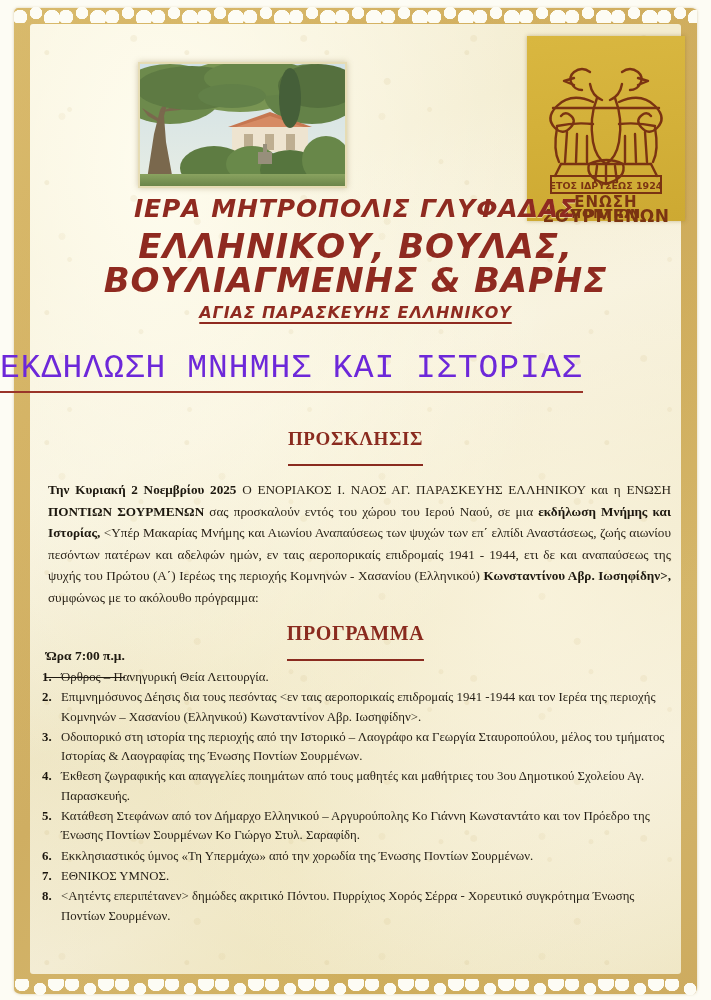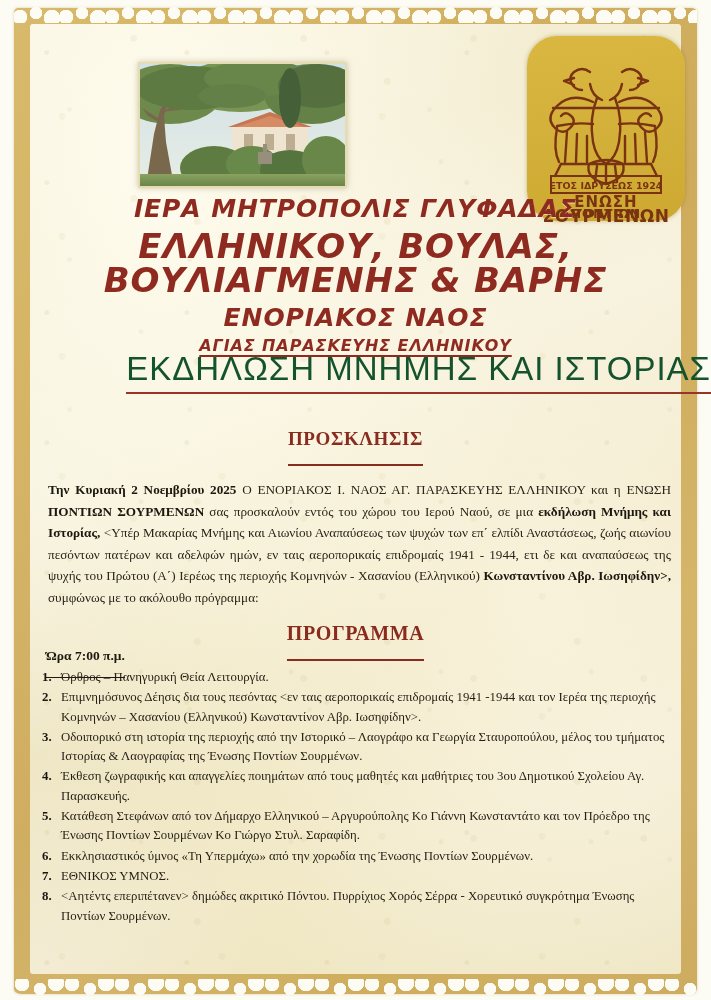--- a/index.html
+++ b/index.html
@@ -118,21 +118,20 @@
 
   .logo {
     position: absolute;
     right: 26px;
     top: 36px;
     width: 158px;
     height: 185px;
     background: linear-gradient(175deg, #d9b740 0%, #d4b13a 45%, #cda932 100%);
     box-shadow: 0 0 4px rgba(130,100,30,.4);
     overflow: hidden;
-    border-radius: 30px;
   }
   .logo svg { display: block; width: 100%; height: 100%; }
 
   
   .header-block {
     position: absolute;
     left: 0; right: 0;
     top: 196px;
     text-align: center;
     color: #8f2a20;
@@ -154,25 +153,25 @@
     text-decoration: underline;
     text-decoration-thickness: 2px;
     text-underline-offset: 4px;
   }
 
   
   .main-title {
     position: absolute;
     left: 0; right: 0;
     top: 350px;
-    text-align: right;
-    font-family: Liberation Sans, sans-serif;
+    text-align: left;
+    font-family: Liberation Mono, monospace;
     font-size: 33px;
     letter-spacing: 1px;
-    color: #14532d;
+    color: #6d28d9;
     border-bottom: none;
   }
   .main-title span {
     display: inline-block;
     padding-bottom: 4px;
     border-bottom: 2.5px solid #9a3428;
   }
 
   
   .section-head {
@@ -352,21 +351,20 @@
       </svg>
     </div>
 
     <div style="position:absolute; right:26px; top:206px; width:158px; text-align:center;
                 font-family:'DejaVu Sans',sans-serif; font-size:17px; font-weight:700;
                 letter-spacing:.5px; color:#7a3312;">ΣΟΥΡΜΕΝΩΝ</div>
 
     <div class="header-block">
       <div class="hdr-line hdr-1">ΙΕΡΑ ΜΗΤΡΟΠΟΛΙΣ ΓΛΥΦΑΔΑΣ</div>
       <div class="hdr-line hdr-2">ΕΛΛΗΝΙΚΟΥ, ΒΟΥΛΑΣ, ΒΟΥΛΙΑΓΜΕΝΗΣ &amp; ΒΑΡΗΣ</div>
-      <div class="hdr-line hdr-3">ΕΝΟΡΙΑΚΟΣ ΝΑΟΣ</div>
       <div class="hdr-line hdr-4">ΑΓΙΑΣ ΠΑΡΑΣΚΕΥΗΣ ΕΛΛΗΝΙΚΟΥ</div>
     </div>
 
     <div class="main-title">
       <span>ΕΚΔΗΛΩΣΗ ΜΝΗΜΗΣ ΚΑΙ ΙΣΤΟΡΙΑΣ</span>
     </div>
 
     <div class="section-head" id="head-invitation">
       <span>ΠΡΟΣΚΛΗΣΙΣ</span>
     </div>

